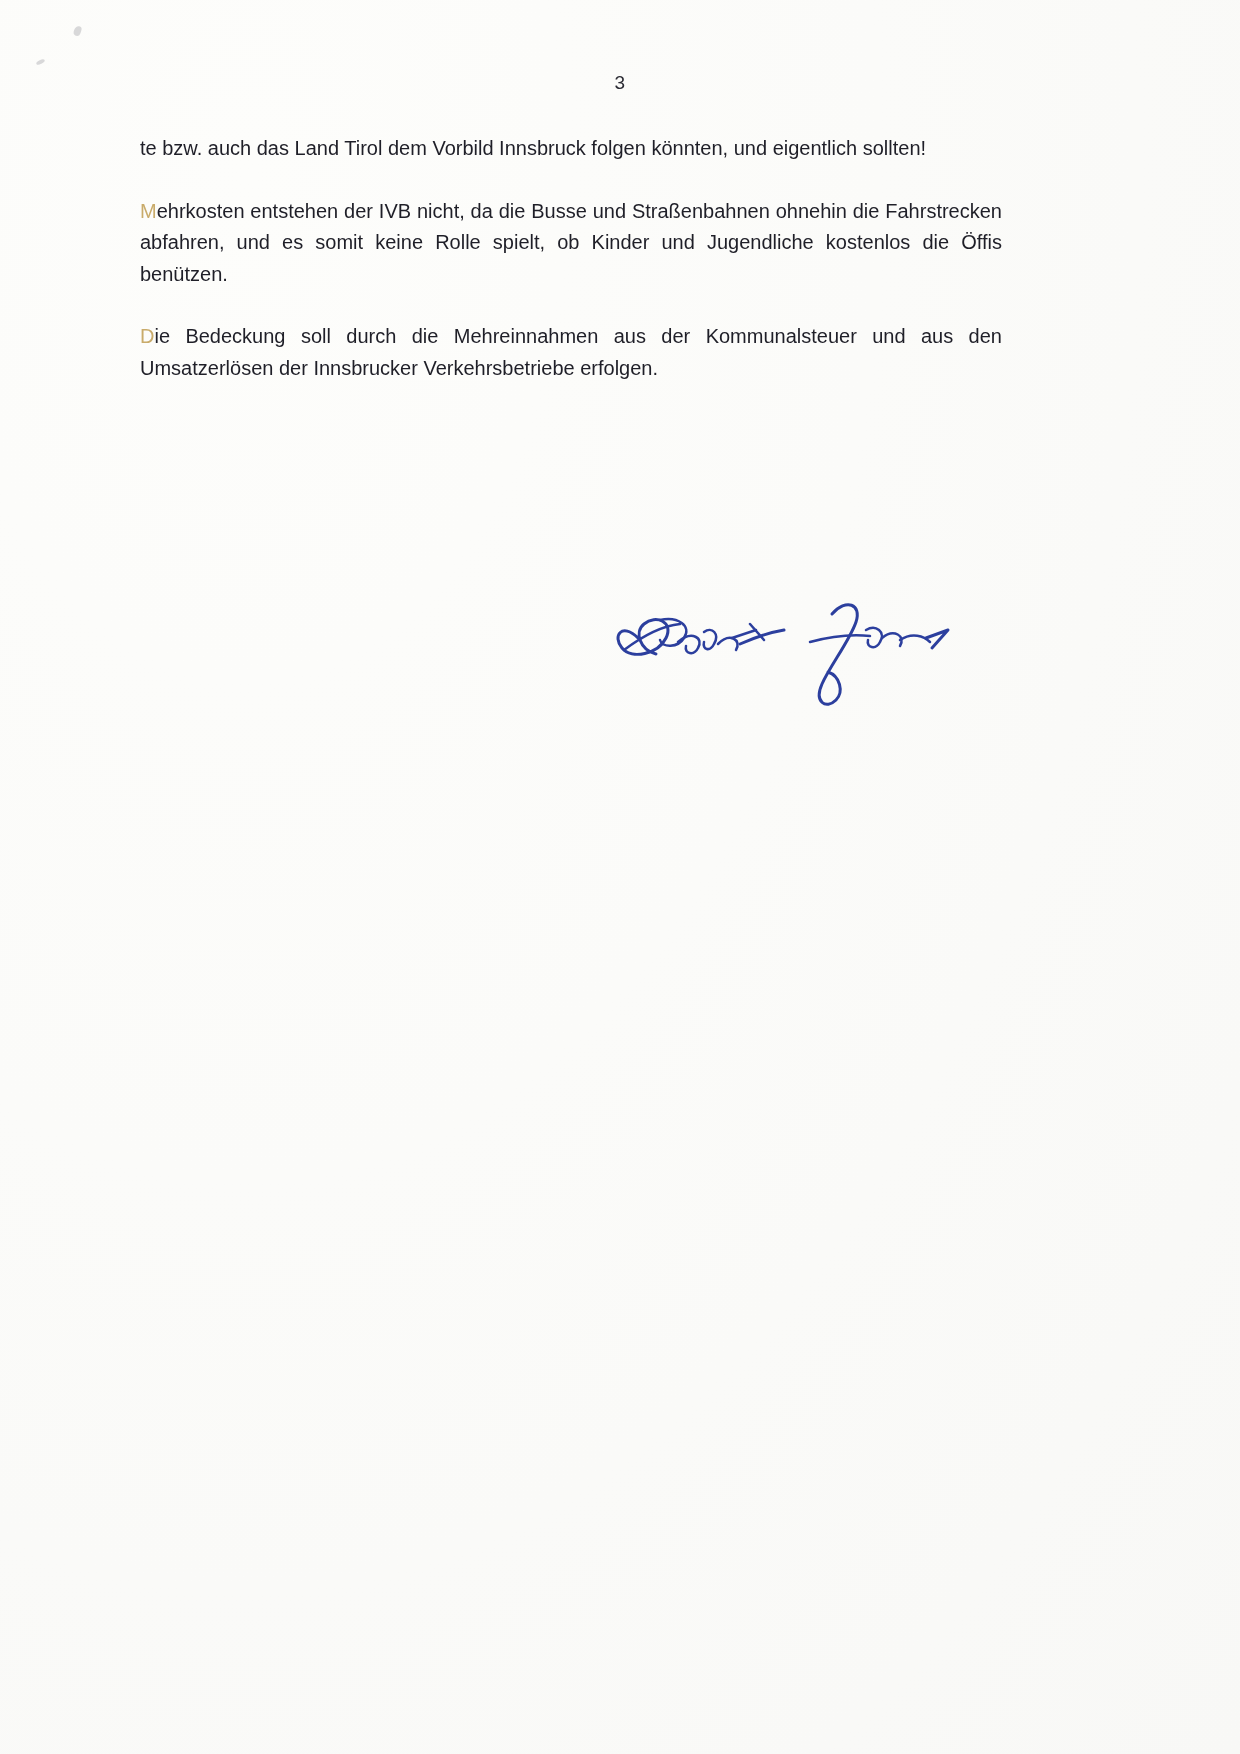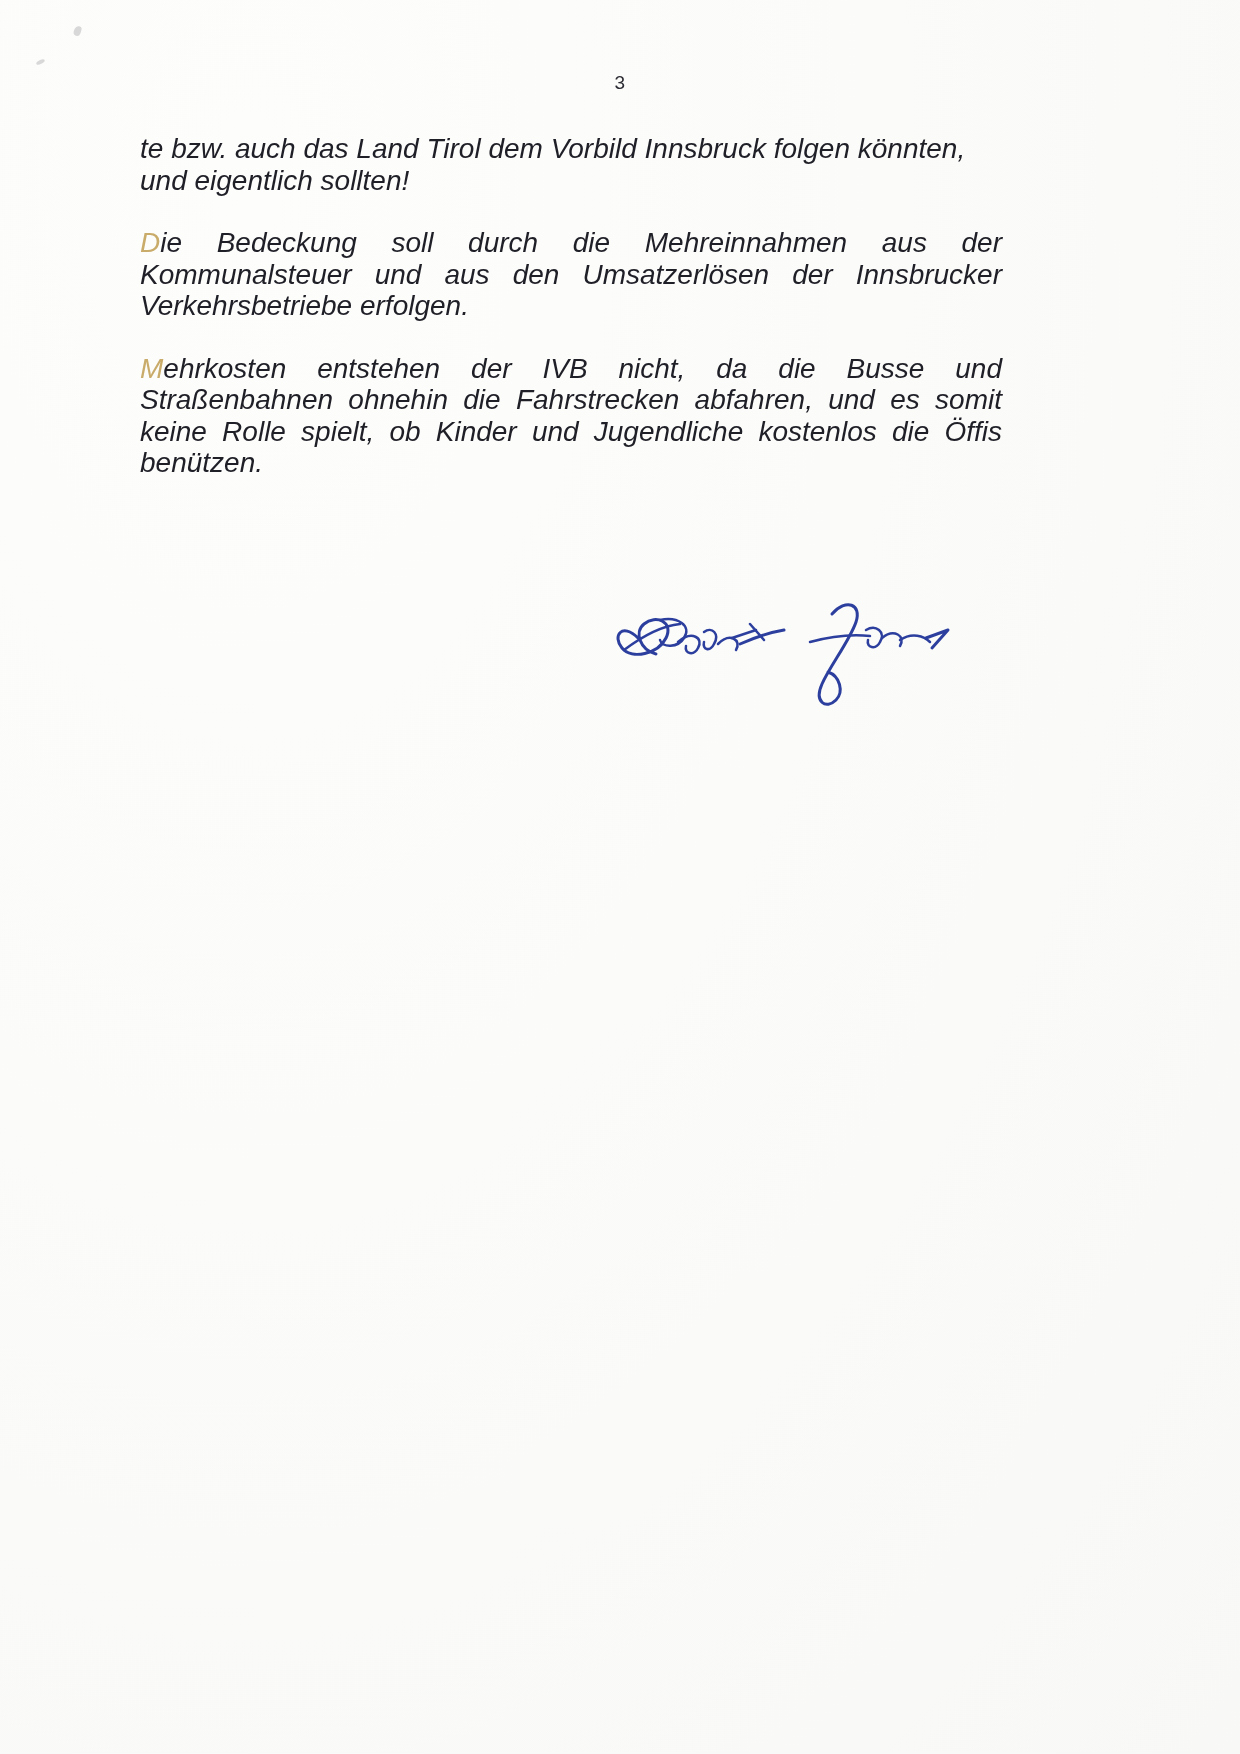--- a/index.html
+++ b/index.html
@@ -46,27 +46,26 @@
 
   .content {
     position: absolute;
     left: 140px;
     top: 133px;
     width: 862px;
   }
 
   p.para {
     margin: 0 0 31px 0;
-    font-size: 28px;
+    font-size: 20px;
     line-height: 31.5px;
     text-align: justify;
     text-justify: inter-word;
     color: #1f1f28;
     hyphens: manual;
-    font-style: italic;
   }
   p.para.first { text-align: left; }
   p.para:last-of-type { margin-bottom: 0; }
 
   
   .dropfade {
     color: #c9ab6a;
   }
 
   .signature {
@@ -89,25 +88,25 @@
   <div class="page-number">3</div>
 
   <div class="content">
 
     <p class="para first">
       <span class="dropfade"></span><span>te bzw. auch das Land Tirol dem Vorbild Innsbruck folgen könnten, und eigentlich sollten!</span>
     </p>
 
 
     <p class="para">
-      <span class="dropfade">D</span><span>ie Bedeckung soll durch die Mehreinnahmen aus der Kommunalsteuer und aus den Umsatzerlösen der Innsbrucker Verkehrsbetriebe erfolgen.</span>
+      <span class="dropfade">M</span><span>ehrkosten entstehen der IVB nicht, da die Busse und Straßenbahnen ohnehin die Fahrstrecken abfahren, und es somit keine Rolle spielt, ob Kinder und Jugendliche kostenlos die Öffis benützen.</span>
     </p>
 
     <p class="para">
-      <span class="dropfade">M</span><span>ehrkosten entstehen der IVB nicht, da die Busse und Straßenbahnen ohnehin die Fahrstrecken abfahren, und es somit keine Rolle spielt, ob Kinder und Jugendliche kostenlos die Öffis benützen.</span>
+      <span class="dropfade">D</span><span>ie Bedeckung soll durch die Mehreinnahmen aus der Kommunalsteuer und aus den Umsatzerlösen der Innsbrucker Verkehrsbetriebe erfolgen.</span>
     </p>
 
   </div>
 
   <div class="signature">
     <svg width="400" height="140" viewBox="0 0 400 140" xmlns="http://www.w3.org/2000/svg">
       <g fill="none" stroke="#2c3f9e" stroke-linecap="round" stroke-linejoin="round">
 
         <path d="M38 58 C22 42, 12 56, 22 68 C32 80, 58 74, 66 58 C74 42, 56 34, 44 44 C34 52, 40 70, 56 74" stroke-width="3"></path>
         <path d="M24 70 C40 58, 60 46, 80 44" stroke-width="2.5"></path>

